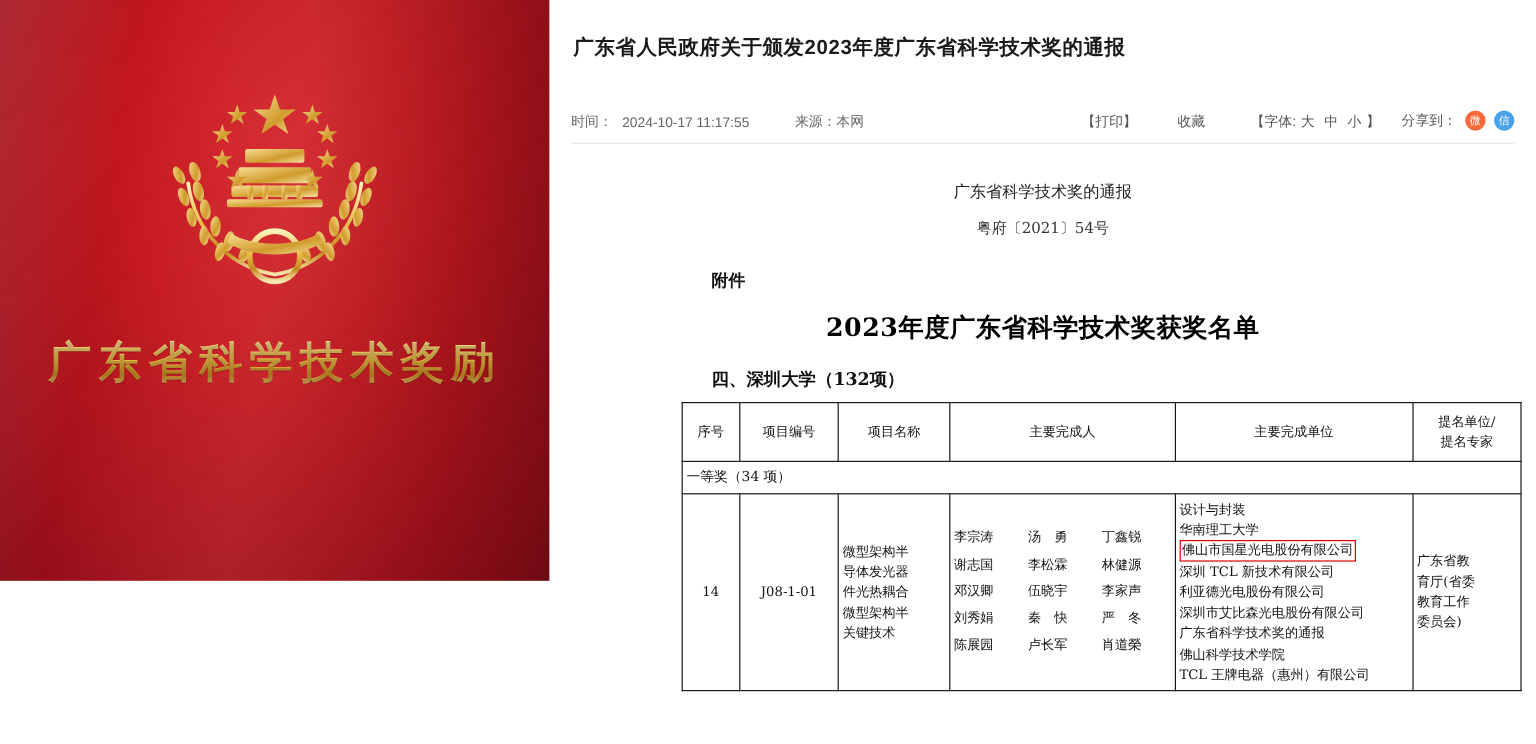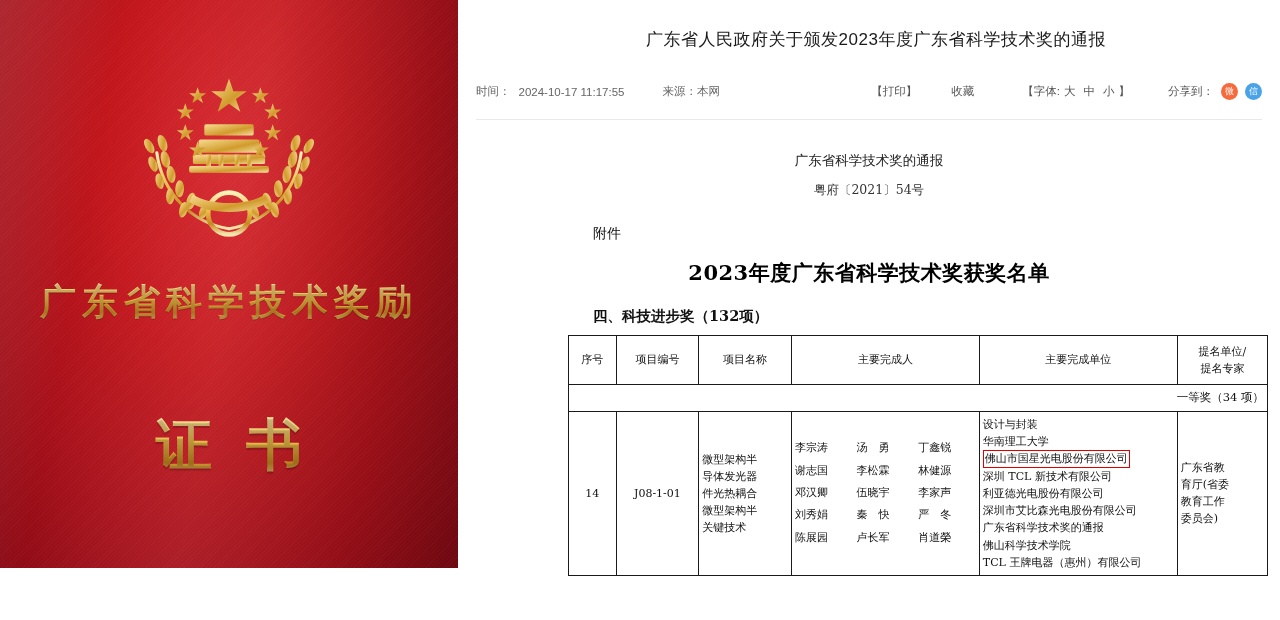--- a/index.html
+++ b/index.html
@@ -14,21 +14,21 @@
     height: 620px;
     overflow: hidden;
     background: #fff;
     display: flex;
   }
 
   
   .cert {
     position: relative;
     width: 458px;
-    height: 568px;
+    height: 484px;
     flex: 0 0 458px;
     background:
       radial-gradient(ellipse at 50% 28%, #d6232a 0%, #c4161c 38%, #a8101a 72%, #8d0a15 100%);
     overflow: hidden;
   }
   .cert::before {
     
     content: "";
     position: absolute;
     inset: 0;
@@ -91,46 +91,45 @@
 
   
   .article {
     position: relative;
     flex: 1 1 auto;
     height: 620px;
     background: #fff;
     overflow: hidden;
   }
   .art-title {
-    text-align: center;
     font-size: 17px;
-    font-weight: normal;
+    font-weight: bold;
     color: #1a1a1a;
     padding: 27px 6px 0 20px;
     line-height: 1.5;
     letter-spacing: .5px;
   }
   .meta {
     margin: 22px 18px 0 18px;
     height: 34px;
     display: flex;
-    align-items: center;
+    align-items: flex-end;
     font-size: 11.5px;
     color: #666;
     border-bottom: 1px solid #e9e9e9;
     padding-bottom: 10px;
   }
   .meta .m-time { margin-left: 8px; }
   .meta .m-src { margin-left: 38px; }
   .meta .spacer { flex: 1 1 auto; }
   .meta .m-print { color: #555; }
   .meta .m-fav { margin-left: 34px; color: #555; }
-  .meta .m-font { margin-left: 48px; color: #555; }
+  .meta .m-font { margin-left: 38px; color: #555; }
   .meta .m-font .fs { margin: 0 4px; }
-  .meta .m-share { margin-left: 38px; color: #555; display: flex; align-items: center; }
+  .meta .m-share { margin-left: 18px; color: #555; display: flex; align-items: center; }
   .share-dot {
     display: inline-block;
     width: 17px; height: 17px;
     border-radius: 50%;
     margin-left: 7px;
     position: relative;
   }
   .share-dot.wb { background: #f76a3c; }
   .share-dot.wx { background: #4aa3e8; }
   .share-dot span {
@@ -156,21 +155,21 @@
     text-align: center;
     font-size: 12.5px;
     color: #333;
     font-family: "DejaVu Serif", "Liberation Serif", serif;
   }
 
   .attach {
     margin: 26px 0 0 135px;
     font-size: 14px;
     color: #111;
-    font-weight: normal;
+    font-weight: bold;
     font-family: "DejaVu Serif", "Liberation Serif", serif;
   }
   .list-title {
     margin-top: 16px;
     text-align: center;
     font-size: 21px;
     font-weight: bold;
     color: #000;
     font-family: "DejaVu Serif", "Liberation Serif", serif;
     letter-spacing: .5px;
@@ -203,21 +202,21 @@
     font-weight: normal;
     padding: 7px 2px;
   }
   .col-no { width: 38px; }
   .col-code { width: 66px; }
   .col-name { width: 74px; }
   .col-people { width: 150px; }
   .col-units { width: 158px; }
   .col-nom { width: 72px; }
   .grade-row td {
-    text-align: right;
+    text-align: left;
     padding-left: 6px;
     font-size: 11.5px;
   }
   td.c-no { text-align: center; margin-left: 16px; }
   td.c-code { text-align: center; }
   td.c-name { line-height: 1.75; padding: 4px 5px; }
   td.c-people { padding: 4px 4px; }
   td.c-units { padding: 4px 5px; vertical-align: top; }
   td.c-nom { padding: 4px 5px; vertical-align: middle; line-height: 1.8; }
   .people-grid {
@@ -317,21 +316,20 @@
         <polygon points="146,76 148.2,82.4 154.9,82.4 149.5,86.4 151.6,92.8 146,88.8 140.4,92.8 142.5,86.4 137.1,82.4 143.8,82.4"></polygon>
         <polygon points="133,94 135.2,100.4 141.9,100.4 136.5,104.4 138.6,110.8 133,106.8 127.4,110.8 129.5,104.4 124.1,100.4 130.8,100.4"></polygon>
         <polygon points="67,37 69.2,43.4 75.9,43.4 70.5,47.4 72.6,53.8 67,49.8 61.4,53.8 63.5,47.4 58.1,43.4 64.8,43.4"></polygon>
         <polygon points="54,54 56.2,60.4 62.9,60.4 57.5,64.4 59.6,70.8 54,66.8 48.4,70.8 50.5,64.4 45.1,60.4 51.8,60.4"></polygon>
         <polygon points="54,76 56.2,82.4 62.9,82.4 57.5,86.4 59.6,92.8 54,88.8 48.4,92.8 50.5,86.4 45.1,82.4 51.8,82.4"></polygon>
         <polygon points="67,94 69.2,100.4 75.9,100.4 70.5,104.4 72.6,110.8 67,106.8 61.4,110.8 63.5,104.4 58.1,100.4 64.8,100.4"></polygon>
       </g>
     </svg>
 
     <div class="cert-title">广东省科学技术奖励</div>
-    <div class="cert-sub">证书</div>
   </div>
 
   <div class="article">
 
     <div class="art-title">广东省人民政府关于颁发2023年度广东省科学技术奖的通报</div>
 
     <div class="meta">
       <span>时间：</span>
         <span class="m-time">2024-10-17 11:17:55</span>
       <span class="m-src">来源：</span>
@@ -353,21 +351,21 @@
       </span>
     </div>
 
     <div class="doc-head">
       <span class="ln">广东省科学技术奖的通报</span>
     </div>
     <div class="doc-no">粤府〔2021〕54号</div>
 
     <div class="attach">附件</div>
     <div class="list-title">2023年度广东省科学技术奖获奖名单</div>
-    <div class="section-h">四、科技进步奖（132项）</div>
+    <div class="section-h">四、深圳大学（132项）</div>
 
     <table class="award">
       <colgroup>
         <col class="col-no">
           <col class="col-code">
           <col class="col-name">
         <col class="col-people">
           <col class="col-units">
           <col class="col-nom">
       </colgroup>

